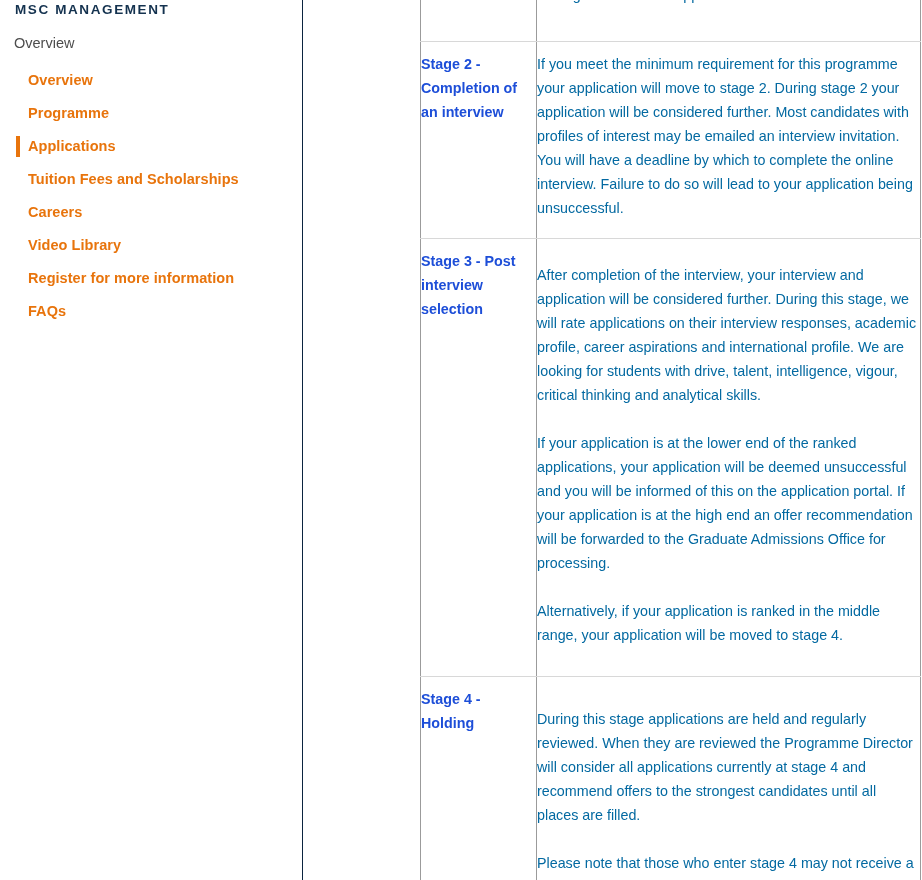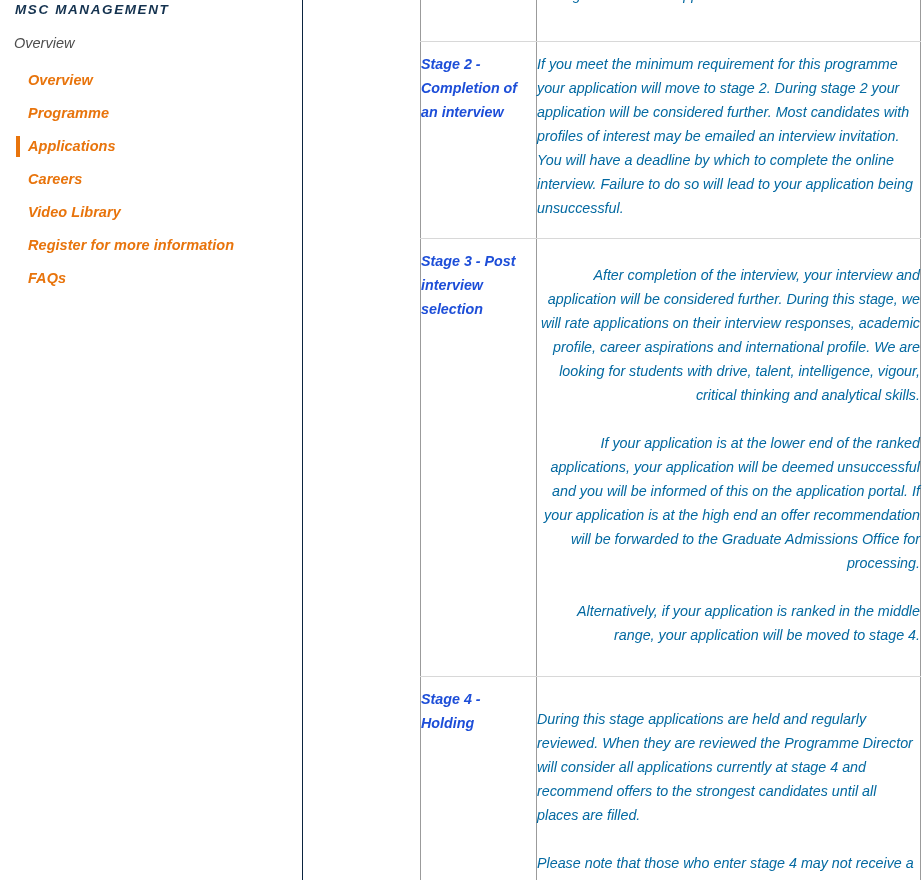--- a/index.html
+++ b/index.html
@@ -15,21 +15,20 @@
     overflow: hidden;
     position: relative;
   }
 
   
   .page {
     position: relative;
     width: 922px;
     height: 880px;
     display: block;
-    font-style: italic;
   }
 
   
   .sidebar {
     position: absolute;
     left: 0;
     top: 0;
     width: 302px;
     height: 880px;
     box-sizing: border-box;
@@ -179,40 +178,41 @@
     margin: 0;
     position: relative;
     top: -17px;
   }
 
   
   tr.row-stage2 td.stage-cell { padding-top: 10px; }
   tr.row-stage2 td.desc-cell  { padding-top: 10px; padding-bottom: 18px; }
 
   tr.row-stage3 td.stage-cell { padding-top: 10px; }
-  tr.row-stage3 td.desc-cell  { padding-top: 24px; padding-bottom: 29px; text-align: right; }
+  tr.row-stage3 td.desc-cell  { padding-top: 24px; padding-bottom: 29px; }
 
   tr.row-stage4 td.stage-cell { padding-top: 10px; }
   tr.row-stage4 td.desc-cell  { padding-top: 30px; padding-bottom: 30px; }
 </style>
 </head>
 <body>
 
 <div class="page">
 
   <nav class="sidebar">
     <div class="sidebar-title">MSC MANAGEMENT</div>
 
     <div class="sidebar-section">Overview</div>
 
     <ul class="nav-list" id="nav-list">
 
     <li class="nav-item"><a class="nav-link" href="#">Overview</a></li>
         <li class="nav-item"><a class="nav-link" href="#">Programme</a></li>
         <li class="nav-item is-active"><span class="active-bar"></span><a class="nav-link" href="#">Applications</a></li>
+        <li class="nav-item"><a class="nav-link" href="#">Tuition Fees and Scholarships</a></li>
         <li class="nav-item"><a class="nav-link" href="#">Careers</a></li>
         <li class="nav-item"><a class="nav-link" href="#">Video Library</a></li>
         <li class="nav-item"><a class="nav-link" href="#">Register for more information</a></li>
         <li class="nav-item"><a class="nav-link" href="#">FAQs</a></li>
       </ul>
   </nav>
 
   <div class="rule-navy"></div>
   <div class="gutter"></div>
 

